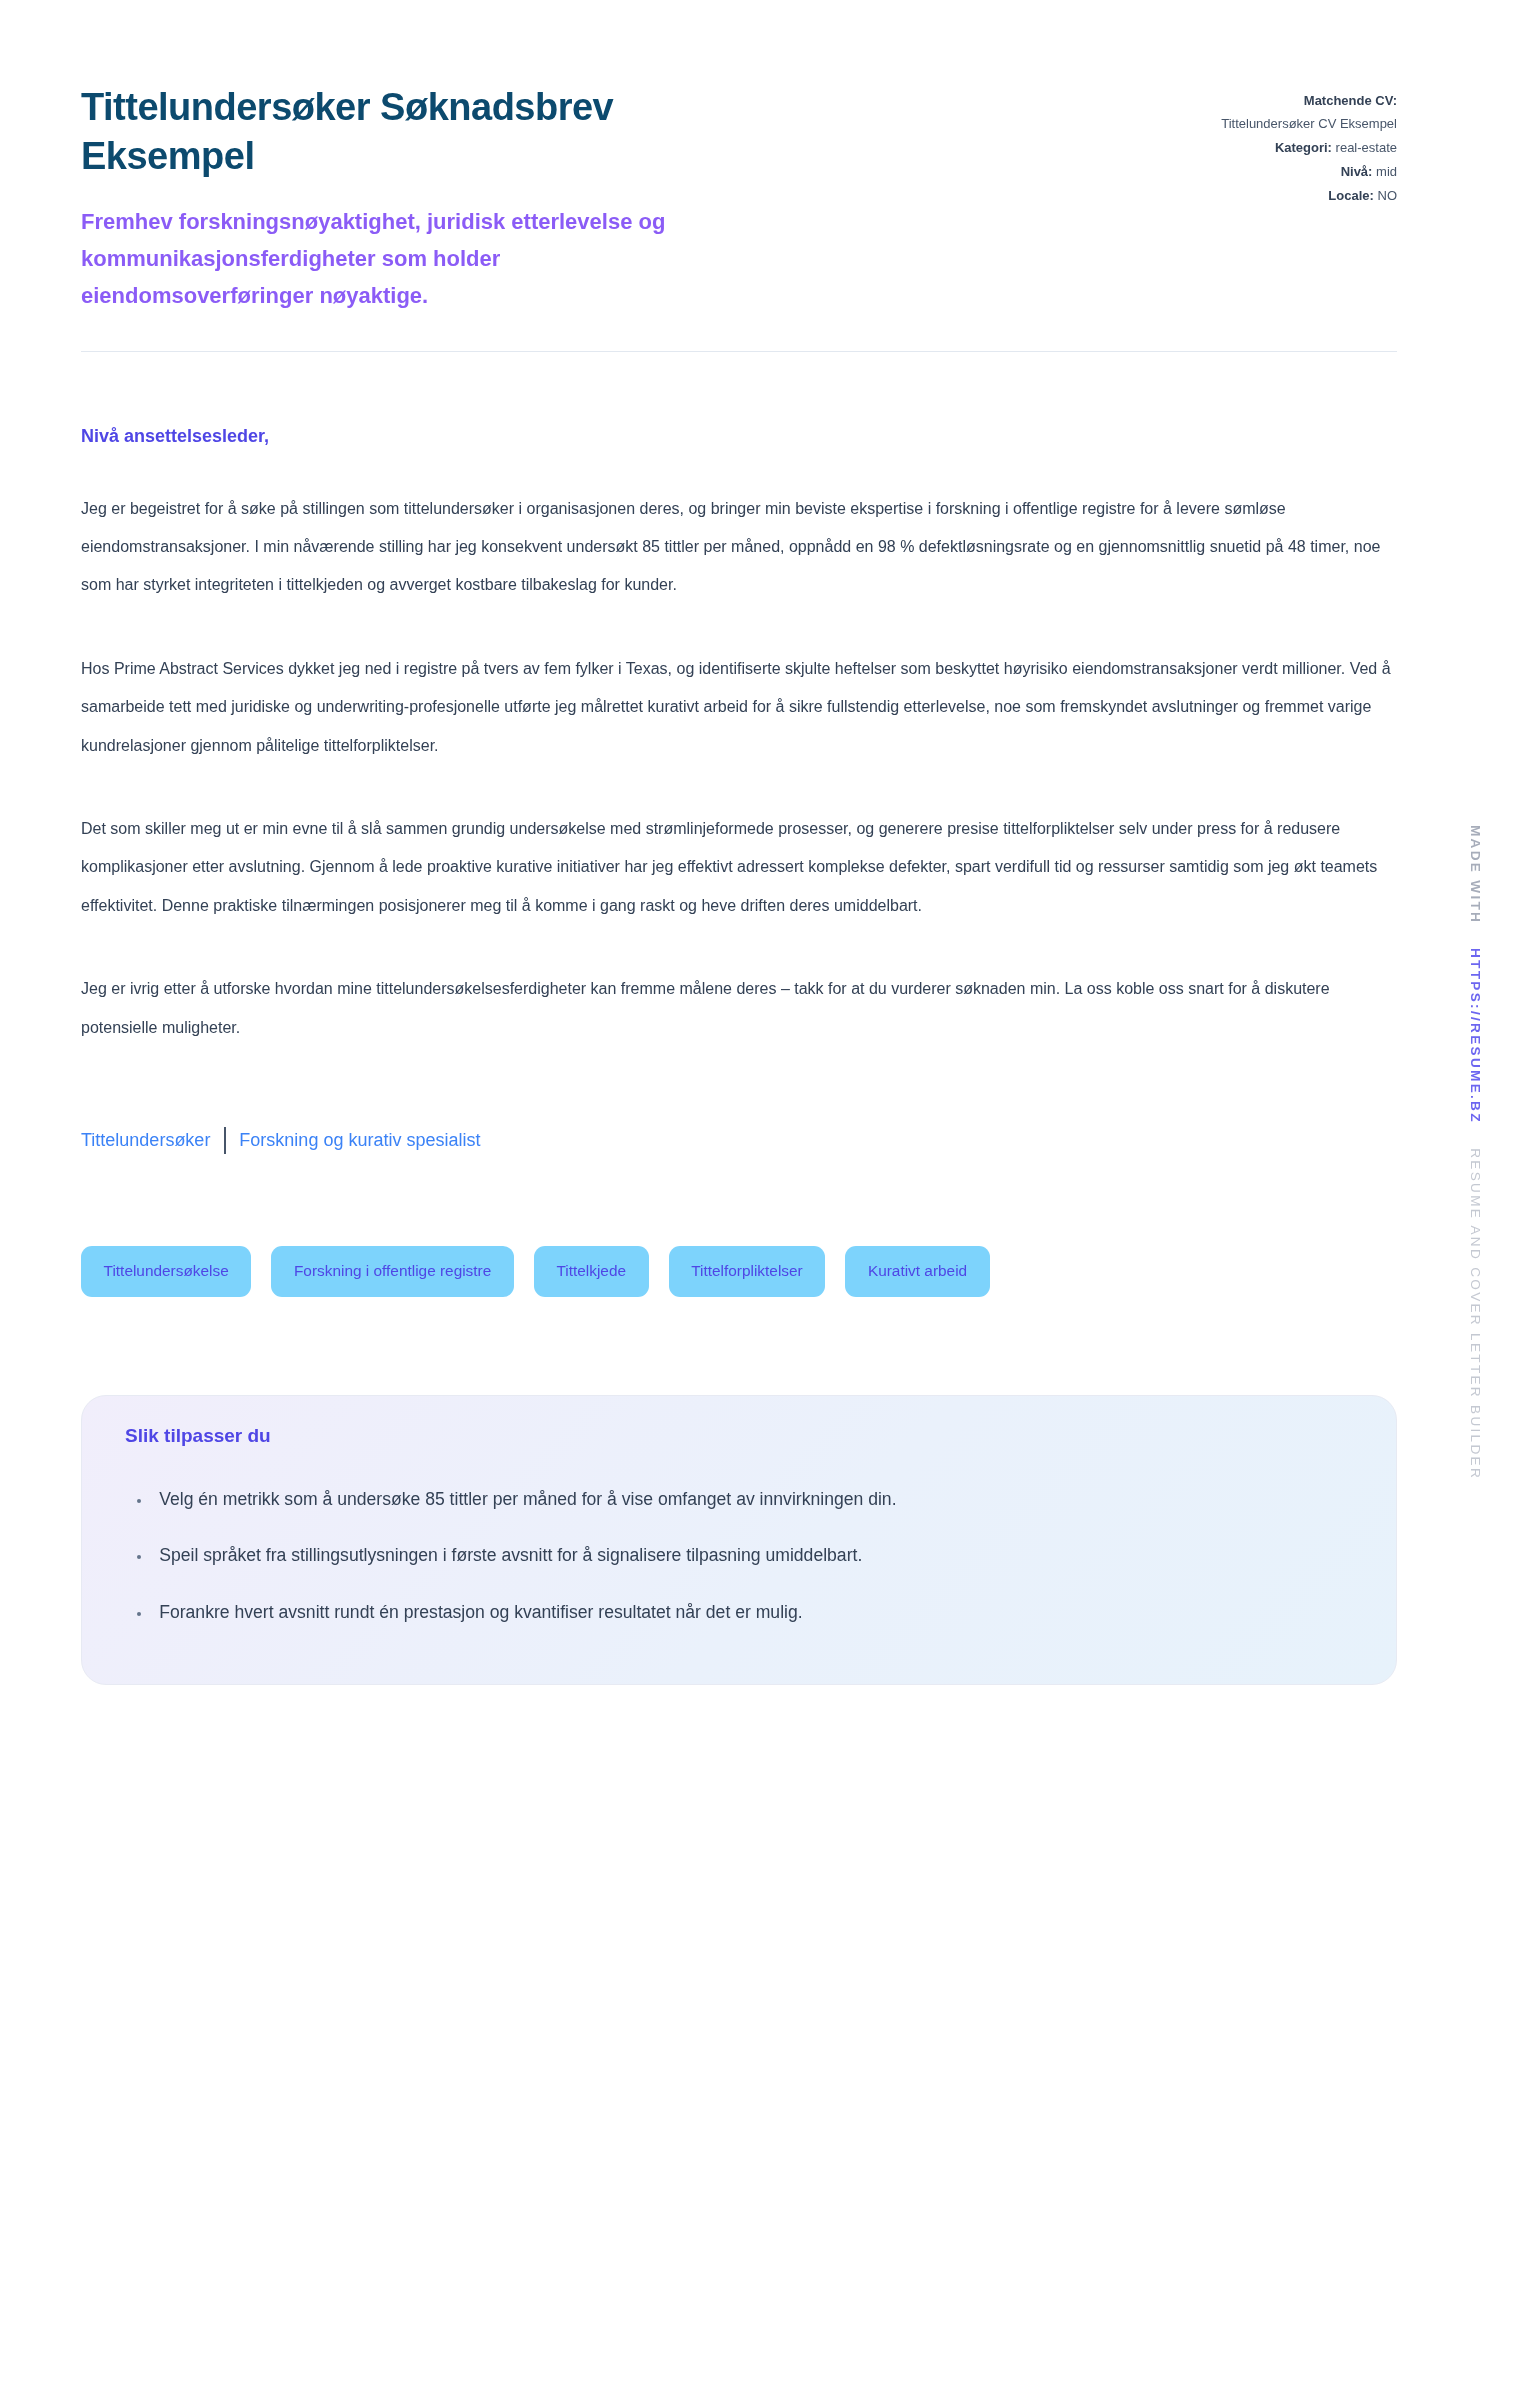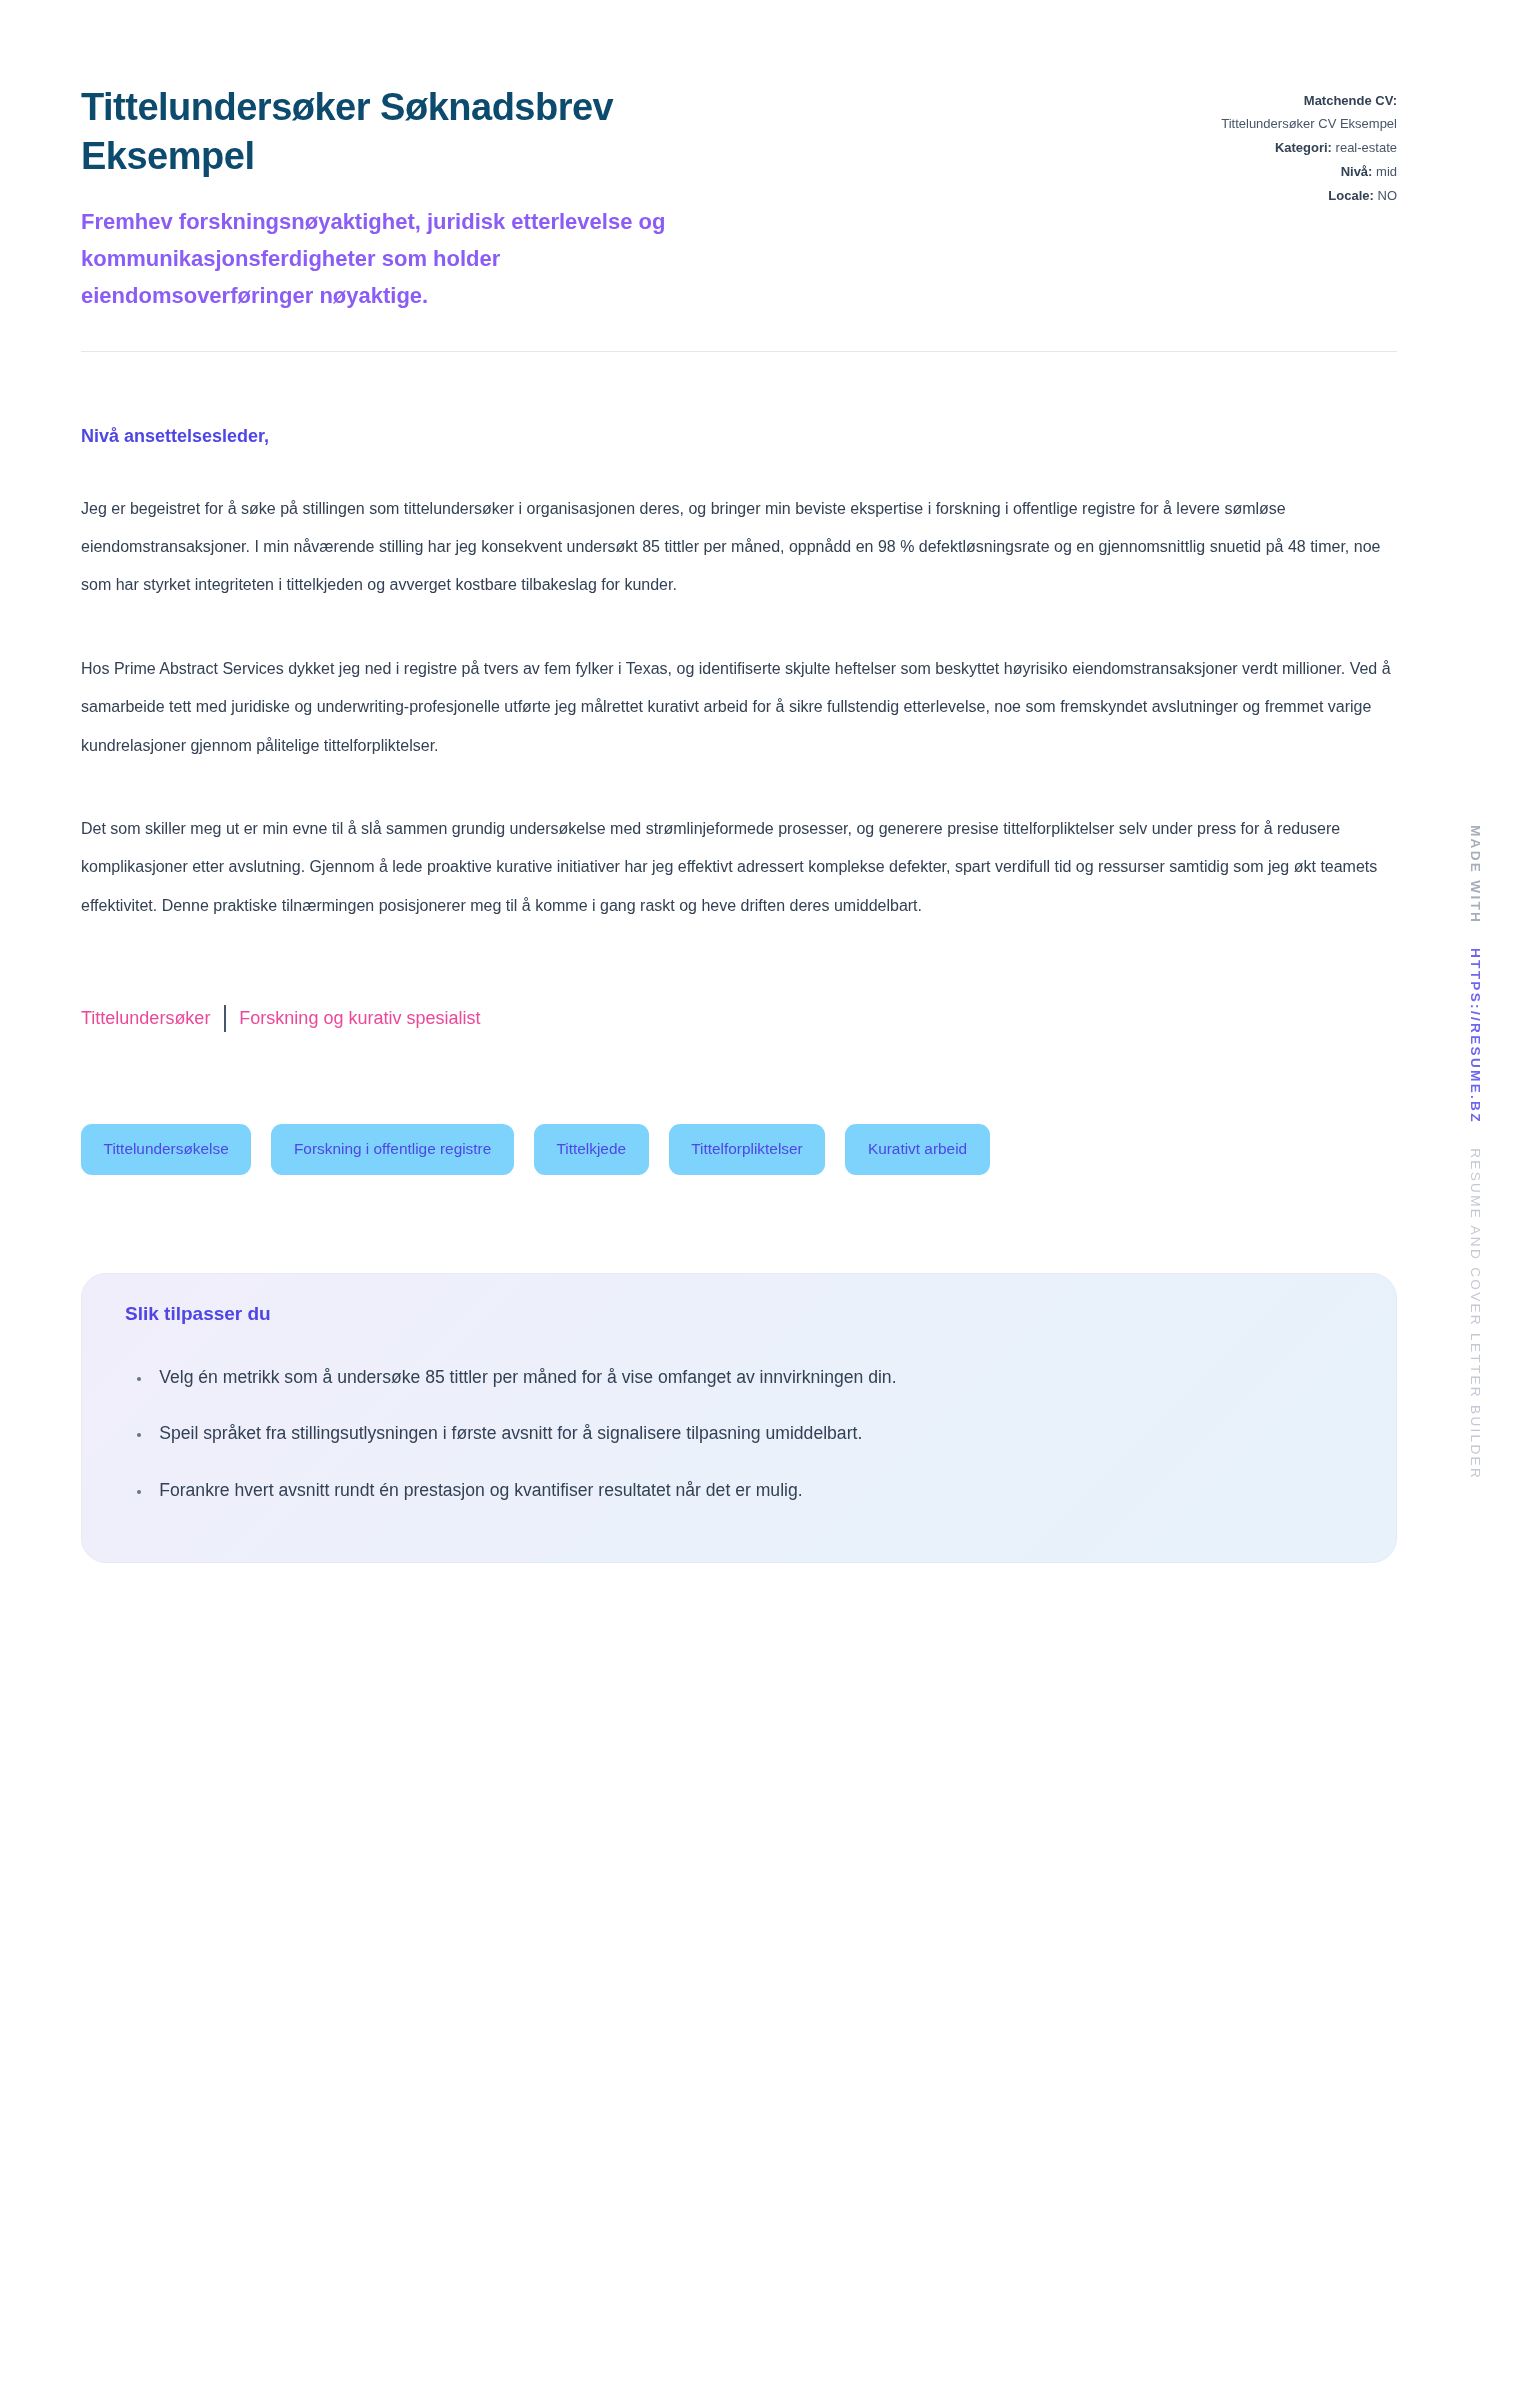--- a/index.html
+++ b/index.html
@@ -79,21 +79,21 @@
     font-size: 17px;
     font-weight: 700;
     color: #1e293b;
     margin: 0 0 14.5px 0;
   }
   .sig-role {
     display: flex;
     align-items: center;
     gap: 13.6px;
     font-size: 18px;
-    color: #ec4899;
+    color: #3b82f6;
   }
   .sig-pipe {
     width: 1.8px;
     height: 27px;
     background: #475569;
     flex: none;
   }
 
   
   .tags {
@@ -187,20 +187,21 @@
     </div>
   </header>
 
   <hr class="divider">
 
   <section class="letter">
     <p class="greeting">Nivå ansettelsesleder,</p>
     <p class="para">Jeg er begeistret for å søke på stillingen som tittelundersøker i organisasjonen deres, og bringer min beviste ekspertise i forskning i offentlige registre for å levere sømløse eiendomstransaksjoner. I min nåværende stilling har jeg konsekvent undersøkt 85 tittler per måned, oppnådd en 98 % defektløsningsrate og en gjennomsnittlig snuetid på 48 timer, noe som har styrket integriteten i tittelkjeden og avverget kostbare tilbakeslag for kunder.</p>
     <p class="para">Hos Prime Abstract Services dykket jeg ned i registre på tvers av fem fylker i Texas, og identifiserte skjulte heftelser som beskyttet høyrisiko eiendomstransaksjoner verdt millioner. Ved å samarbeide tett med juridiske og underwriting-profesjonelle utførte jeg målrettet kurativt arbeid for å sikre fullstendig etterlevelse, noe som fremskyndet avslutninger og fremmet varige kundrelasjoner gjennom pålitelige tittelforpliktelser.</p>
     <p class="para">Det som skiller meg ut er min evne til å slå sammen grundig undersøkelse med strømlinjeformede prosesser, og generere presise tittelforpliktelser selv under press for å redusere komplikasjoner etter avslutning. Gjennom å lede proaktive kurative initiativer har jeg effektivt adressert komplekse defekter, spart verdifull tid og ressurser samtidig som jeg økt teamets effektivitet. Denne praktiske tilnærmingen posisjonerer meg til å komme i gang raskt og heve driften deres umiddelbart.</p>
+    <p class="para">Jeg er ivrig etter å utforske hvordan mine tittelundersøkelsesferdigheter kan fremme målene deres – takk for at du vurderer søknaden min. La oss koble oss snart for å diskutere potensielle muligheter.</p>
 
     <div class="signature">
       <div class="sig-role">
         <span>Tittelundersøker</span>
         <span class="sig-pipe"></span>
         <span>Forskning og kurativ spesialist</span>
       </div>
     </div>
   </section>
 

